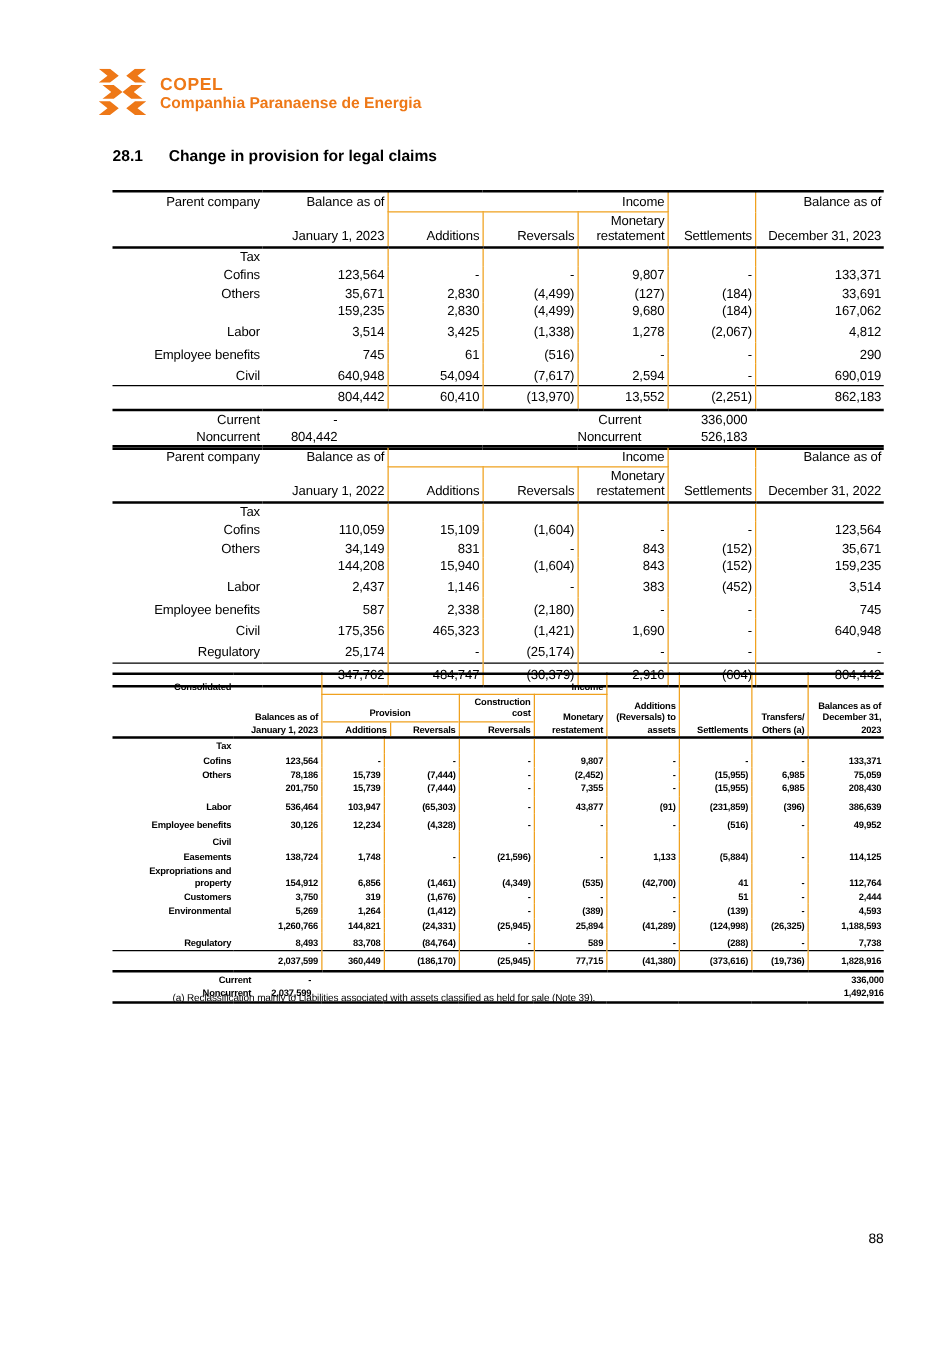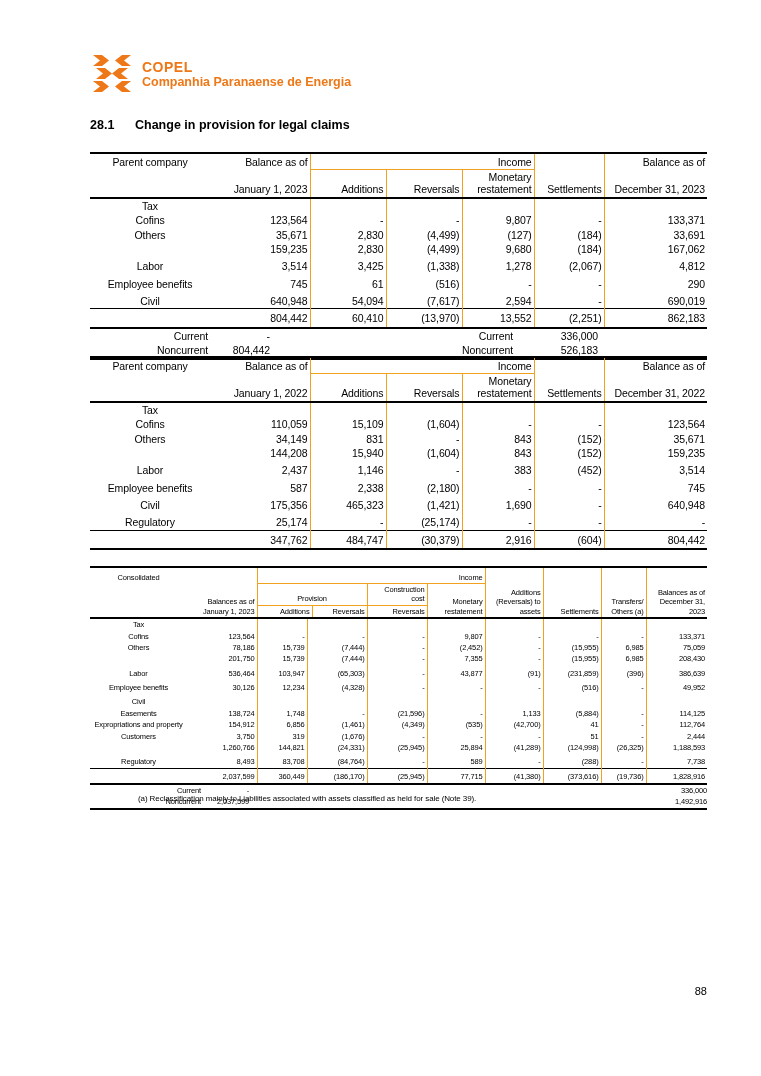--- a/index.html
+++ b/index.html
@@ -6,32 +6,32 @@
     --or:#F0A11E;
     --brand:#EE7817;
     --blk:#000;
   }
   html,body{margin:0;padding:0;background:#fff;}
   body{
     width:761px;height:1076px;position:relative;overflow:hidden;
     font-family:"Liberation Sans", sans-serif;color:#000;
   }
   
-  .logo{position:absolute;top:55px;left:90px;display:flex;align-items:center;gap:8px;}
+  .logo{position:absolute;top:55px;left:76px;display:flex;align-items:center;gap:8px;}
   .logo-text{display:flex;flex-direction:column;justify-content:center;color:var(--brand);font-weight:bold;}
   .logo-brand{font-size:14px;line-height:16px;letter-spacing:.5px;}
   .logo-sub{font-size:12.5px;line-height:15px;}
   
   .heading{position:absolute;top:118px;left:90px;font-weight:bold;font-size:12.5px;}
   .heading .num{display:inline-block;width:45px;}
   
   table.fintab{border-collapse:collapse;table-layout:fixed;width:617px;position:absolute;left:90px;
     border-top:2px solid var(--blk);}
   .fintab td{padding:1px 2px;vertical-align:bottom;text-align:right;overflow:hidden;}
-  .fintab td.lbl{text-align:center;}
+  .fintab td.lbl{text-align:right;}
   .t12{font-size:10.5px;letter-spacing:-0.1px;}
   .t12 td{line-height:1.18;}
   .t3{font-size:7.5px;letter-spacing:-0.15px;}
   .t3 td{line-height:1.25;padding:1px 2px;}
   .income-cell{text-align:center;
     border-left:1.5px solid var(--or);border-right:1.5px solid var(--or);border-bottom:1.5px solid var(--or);}
   .ob-l{border-left:1.5px solid var(--or);}
   tr.hr1 td{height:13px;}
   tr.hr2 td{border-bottom:2px solid var(--blk);}
   .grpcell{padding:0 !important;}
@@ -310,21 +310,21 @@
         <td class="num v0">347,762</td>
         <td class="num v1">484,747</td>
         <td class="num v2">(30,379)</td>
         <td class="num v3">2,916</td>
         <td class="num v4">(604)</td>
         <td class="num v5">804,442</td>
       </tr>
     </tbody>
 </table>
 
-<table class="fintab t3" style="top:566px;">
+<table class="fintab t3" style="top:538px;font-weight:bold;">
   <colgroup>
       <col style="width:97px">
       <col style="width:70px">
       <col style="width:50px">
       <col style="width:60px">
       <col style="width:60px">
       <col style="width:58px">
       <col style="width:58px">
       <col style="width:58px">
       <col style="width:45px">
@@ -483,20 +483,32 @@
         <td class="num v0">3,750</td>
         <td class="num v1">319</td>
         <td class="num v2">(1,676)</td>
         <td class="num v3">-</td>
         <td class="num v4">-</td>
         <td class="num v5">-</td>
         <td class="num v6">51</td>
         <td class="num v7">-</td>
         <td class="num v8">2,444</td>
       </tr>
+      <tr class="br ">
+        <td class="lbl">Environmental</td>
+        <td class="num v0">5,269</td>
+        <td class="num v1">1,264</td>
+        <td class="num v2">(1,412)</td>
+        <td class="num v3">-</td>
+        <td class="num v4">(389)</td>
+        <td class="num v5">-</td>
+        <td class="num v6">(139)</td>
+        <td class="num v7">-</td>
+        <td class="num v8">4,593</td>
+      </tr>
       <tr class="br subtotal">
         <td class="lbl"></td>
         <td class="num v0">1,260,766</td>
         <td class="num v1">144,821</td>
         <td class="num v2">(24,331)</td>
         <td class="num v3">(25,945)</td>
         <td class="num v4">25,894</td>
         <td class="num v5">(41,289)</td>
         <td class="num v6">(124,998)</td>
         <td class="num v7">(26,325)</td>

